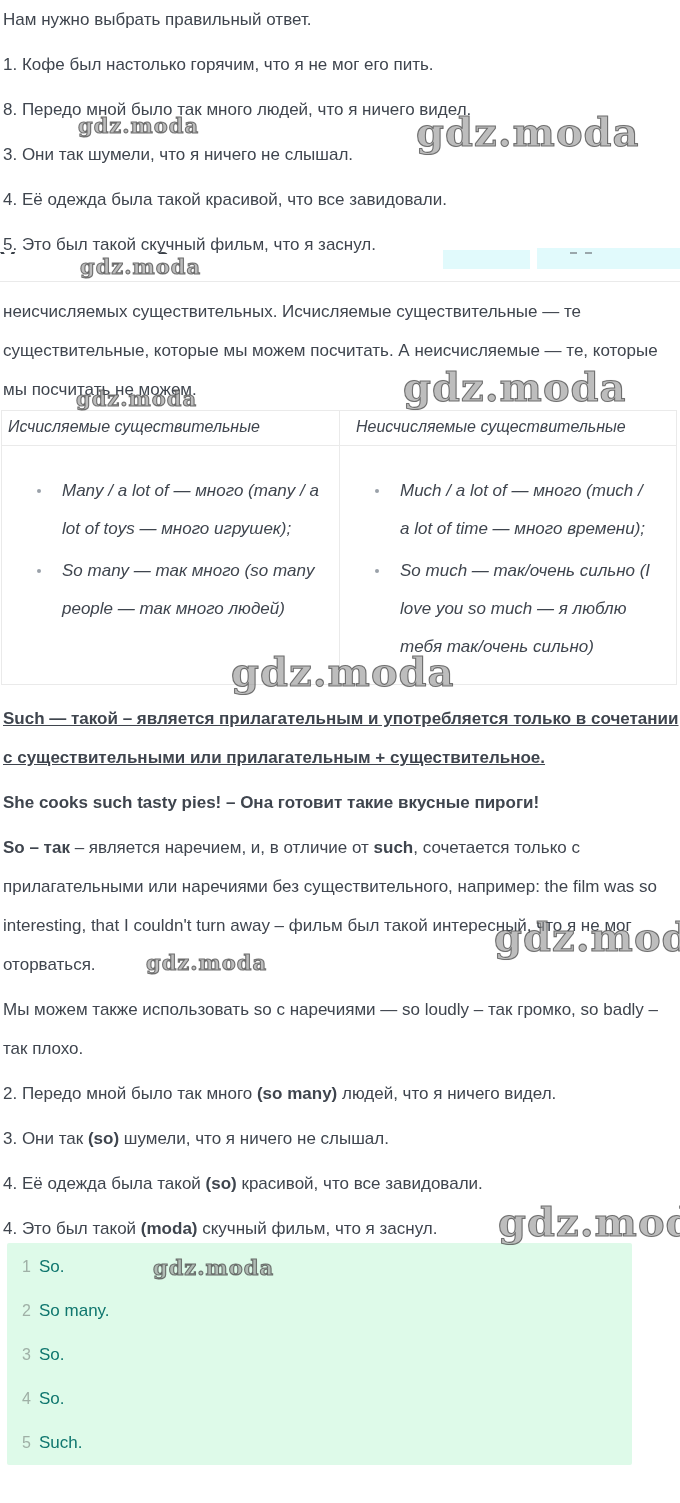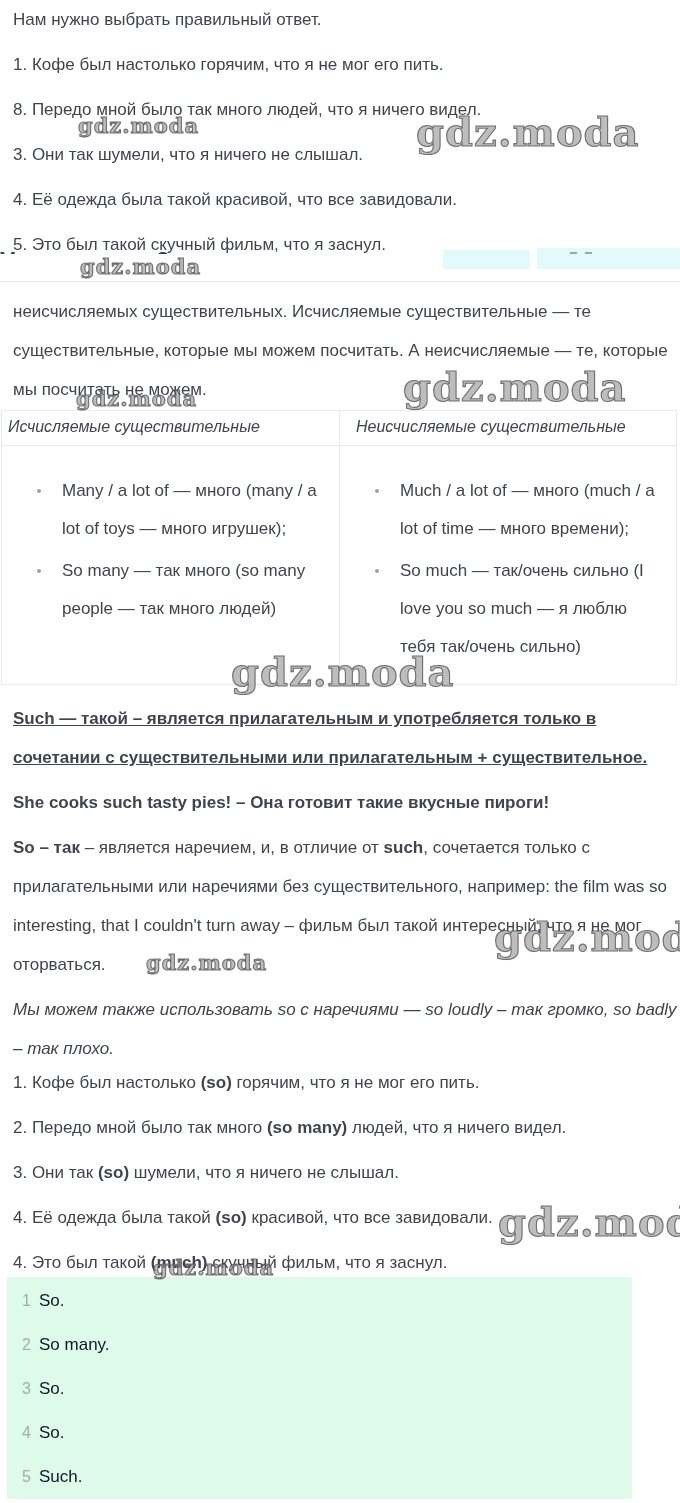--- a/index.html
+++ b/index.html
@@ -7,21 +7,21 @@
     position: relative;
     width: 680px;
     height: 1503px;
     margin: 0;
     overflow: hidden;
     background: #fff;
     font-family: "Liberation Sans", "DejaVu Sans", sans-serif;
     font-size: 17px;
     color: var(--text, #3f454e);
   }
-  .p { margin: 0 0 6px 0; line-height: 39px; padding-left: 13px; }
+  .p { margin: 0 0 6px 0; line-height: 39px; padding-left: 3px; }
   .p strong { font-weight: 700; }
 
   
   .clipped-heading {
     height: 6px;
     overflow: hidden;
     margin-top: -22px;
     margin-bottom: 0;
   }
   .clipped-heading h2 {
@@ -73,61 +73,61 @@
     font-style: italic;
     font-weight: 400;
     font-size: 16px;
     text-align: left;
     padding: 7px 8px 9px 6px;
     line-height: 18px;
   }
   table.cmp th.col2 { padding-left: 16px; }
   table.cmp col.c1 { width: 338px; }
   table.cmp td { padding: 26px 20px 18px 33px; }
-  table.cmp ul { margin: 0; padding: 0; list-style: none; }
+  table.cmp ul { margin: 0; padding: 0; list-style: none; font-style: italic; }
   table.cmp li {
     position: relative;
     padding-left: 27px;
     line-height: 38px;
   }
   table.cmp li + li { margin-top: 4px; }
   table.cmp li::before {
     content: "";
     position: absolute;
     left: 2px; top: 17px;
     width: 4px; height: 4px;
     border-radius: 50%;
     background: #9aa1a9;
   }
 
   .after-table { margin-top: 14px; text-decoration: underline; }
   .pies-note { margin-top: 3px; }
   .so-note { margin-top: 1px; }
-  .adverbs-note { margin-top: 4px; font-style: italic; }
+  .adverbs-note { margin-top: 4px; }
   .answer-line-first { margin-top: -11px; }
 
   
   .answers-box {
     position: relative;
     width: 625px;
     margin: -11px 0 0 7px;
     background: var(--answer-box-bg, #defae9);
     border-radius: 2px;
     padding: 2px 0 0 0;
   }
   .answers-box ol { margin: 0; padding: 0; list-style: none; }
   .answer-row { display: flex; line-height: 44px; }
   .answer-num {
     width: 17px;
     margin-left: 15px;
     color: #9fb0a6;
     font-size: 16px;
     flex: none;
   }
-  .answer-text { color: #0f172a; }
+  .answer-text { color: #0f766e; }
 
   
   .wm {
     position: absolute;
     font-family: "DejaVu Serif", "Liberation Serif", serif;
     font-weight: 700;
     color: rgba(190, 190, 190, 0.35);
     -webkit-text-stroke: 1.1px rgba(75, 75, 75, 0.75);
     text-shadow: 0 0 1px rgba(90,90,90,.4);
     letter-spacing: 1px;
@@ -191,25 +191,24 @@
         </td>
       </tr>
     </tbody>
   </table>
 
   <p class="p after-table"><strong>Such — такой – является прилагательным и употребляется только в сочетании с существительными или прилагательным + существительное.</strong></p>
   <p class="p pies-note"><strong>She cooks such tasty pies! – Она готовит такие вкусные пироги!</strong></p>
   <p class="p so-note"><strong>So – так</strong><span> – является наречием, и, в отличие от </span><strong>such</strong><span>, сочетается только с прилагательными или наречиями без существительного, например: the film was so interesting, that I couldn't turn away – фильм был такой интересный, что я не мог оторваться.</span></p>
   <p class="p adverbs-note"><span>Мы можем также использовать so с наречиями — so loudly – так громко, so badly – так плохо.</span></p>
 
-  <p class="p answer-line-first"><span>1. Кофе был настолько </span><strong>(so)</strong><span> горячим, что я не мог его пить.</span></p>
   <p class="p"><span>2. Передо мной было так много </span><strong>(so many)</strong><span> людей, что я ничего видел.</span></p>
   <p class="p"><span>3. Они так </span><strong>(so)</strong><span> шумели, что я ничего не слышал.</span></p>
   <p class="p"><span>4. Её одежда была такой </span><strong>(so)</strong><span> красивой, что все завидовали.</span></p>
-  <p class="p"><span>4. Это был такой </span><strong>(much)</strong><span> скучный фильм, что я заснул.</span></p>
+  <p class="p"><span>4. Это был такой </span><strong>(moda)</strong><span> скучный фильм, что я заснул.</span></p>
 
   <div class="answers-box">
     <ol>
       <li class="answer-row">
         <span class="answer-num">1</span>
         <span class="answer-text">So.</span>
       </li>
       <li class="answer-row">
         <span class="answer-num">2</span>
         <span class="answer-text">So many.</span>

